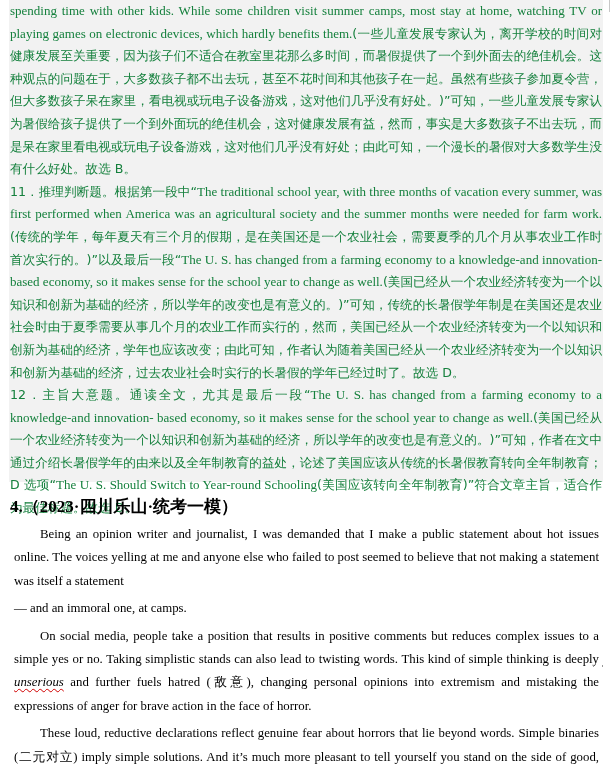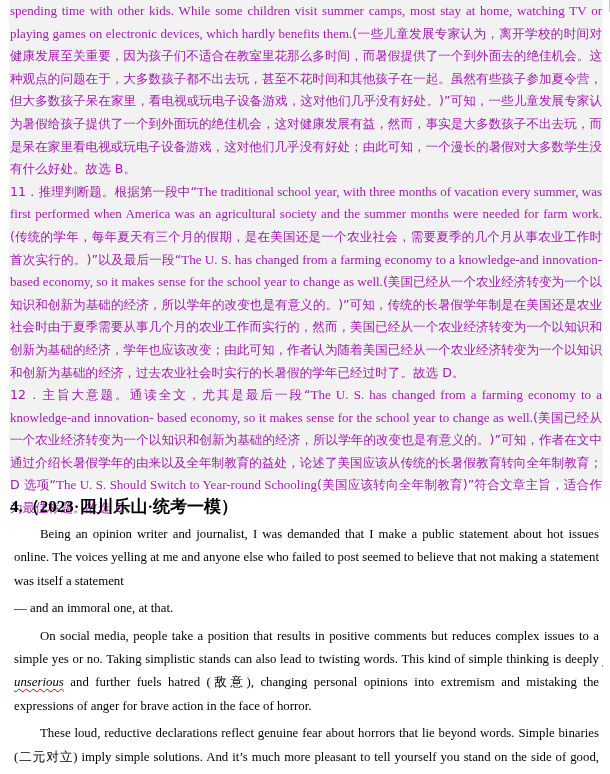--- a/index.html
+++ b/index.html
@@ -20,21 +20,21 @@
     top: 0;
     width: 594px;
     height: 482px;
     background: #f2f2f2;
   }
   .answer-text {
     position: absolute;
     left: 10px;
     top: 0;
     width: 592px;
-    color: #a21caf;
+    color: #15803d;
     font-size: 13px;
     line-height: 22.6px;
     text-align: justify;
   }
   .answer-text p {
     margin: 0;
   }
   .cn {
     font-family: "DejaVu Sans", sans-serif;
     font-size: 12.6px;
@@ -99,19 +99,19 @@
 <div class="answer-text">
   <p><span>spending time with other kids. While some children visit summer camps, most stay at home, watching TV or playing games on electronic devices, which hardly benefits them.</span><span class="cn">(一些儿童发展专家认为，离开学校的时间对健康发展至关重要，因为孩子们不适合在教室里花那么多时间，而暑假提供了一个到外面去的绝佳机会。这种观点的问题在于，大多数孩子都不出去玩，甚至不花时间和其他孩子在一起。虽然有些孩子参加夏令营，但大多数孩子呆在家里，看电视或玩电子设备游戏，这对他们几乎没有好处。)”可知，一些儿童发展专家认为暑假给孩子提供了一个到外面玩的绝佳机会，这对健康发展有益，然而，事实是大多数孩子不出去玩，而是呆在家里看电视或玩电子设备游戏，这对他们几乎没有好处；由此可知，一个漫长的暑假对大多数学生没有什么好处。故选 B。</span></p>
   <p><span class="cn">11．推理判断题。根据第一段中“</span><span>The traditional school year, with three months of vacation every summer, was first performed when America was an agricultural society and the summer months were needed for farm work. </span><span class="cn">(传统的学年，每年夏天有三个月的假期，是在美国还是一个农业社会，需要夏季的几个月从事农业工作时首次实行的。)”以及最后一段“</span><span>The U. S. has changed from a farming economy to a knowledge-and innovation- based economy, so it makes sense for the school year to change as well.</span><span class="cn">(美国已经从一个农业经济转变为一个以知识和创新为基础的经济，所以学年的改变也是有意义的。)”可知，传统的长暑假学年制是在美国还是农业社会时由于夏季需要从事几个月的农业工作而实行的，然而，美国已经从一个农业经济转变为一个以知识和创新为基础的经济，学年也应该改变；由此可知，作者认为随着美国已经从一个农业经济转变为一个以知识和创新为基础的经济，过去农业社会时实行的长暑假的学年已经过时了。故选 D。</span></p>
   <p><span class="cn">12．主旨大意题。通读全文，尤其是最后一段“</span><span>The U. S. has changed from a farming economy to a knowledge-and innovation- based economy, so it makes sense for the school year to change as well.</span><span class="cn">(美国已经从一个农业经济转变为一个以知识和创新为基础的经济，所以学年的改变也是有意义的。)”可知，作者在文中通过介绍长暑假学年的由来以及全年制教育的益处，论述了美国应该从传统的长暑假教育转向全年制教育；D 选项“</span><span>The U. S. Should Switch to Year-round Schooling</span><span class="cn">(美国应该转向全年制教育)”符合文章主旨，适合作为最佳标题。故选 D。</span></p>
 </div>
 
 <div class="heading">4.（2023·四川乐山·统考一模）</div>
 
 <div class="passage">
   <p>Being an opinion writer and journalist, I was demanded that I make a public statement about hot issues online. The voices yelling at me and anyone else who failed to post seemed to believe that not making a statement was itself a statement</p>
-  <p class="noindent">— and an immoral one, at that.</p>
+  <p class="noindent">— and an immoral one, at camps.</p>
   <p><span>On social media, people take a position that results in positive comments but reduces complex issues to a simple yes or no. Taking simplistic stands can also lead to twisting words. This kind of simple thinking is deeply </span><span class="squiggle">unserious</span><span> and further fuels hatred (敌意), changing personal opinions into extremism and mistaking the expressions of anger for brave action in the face of horror.</span></p>
   <p>These loud, reductive declarations reflect genuine fear about horrors that lie beyond words. Simple binaries (二元对立) imply simple solutions. And it’s much more pleasant to tell yourself you stand on the side of good, against evil, than to question whether the lines of boundaries were drawn correctly.</p>
 
 </div>
 
 <div class="corner-mark"></div>
 
 </body></html>

